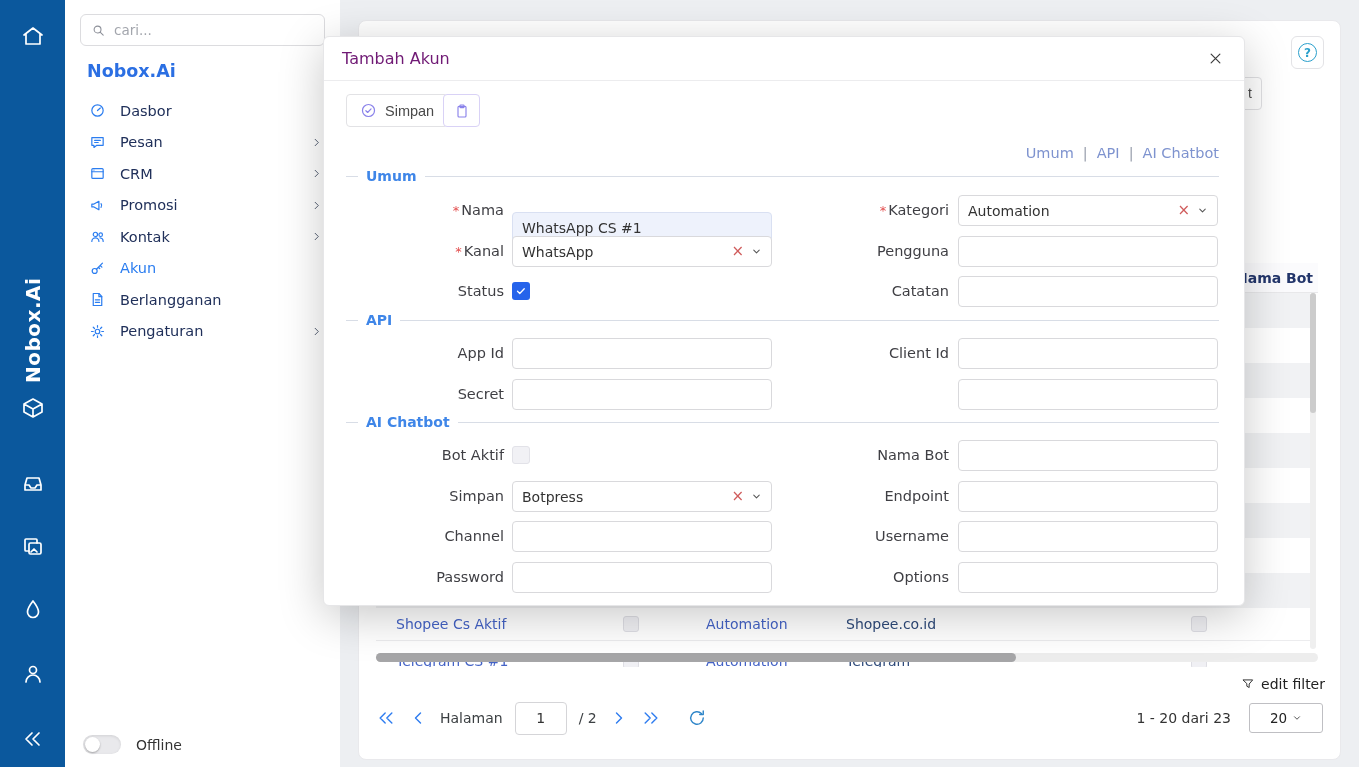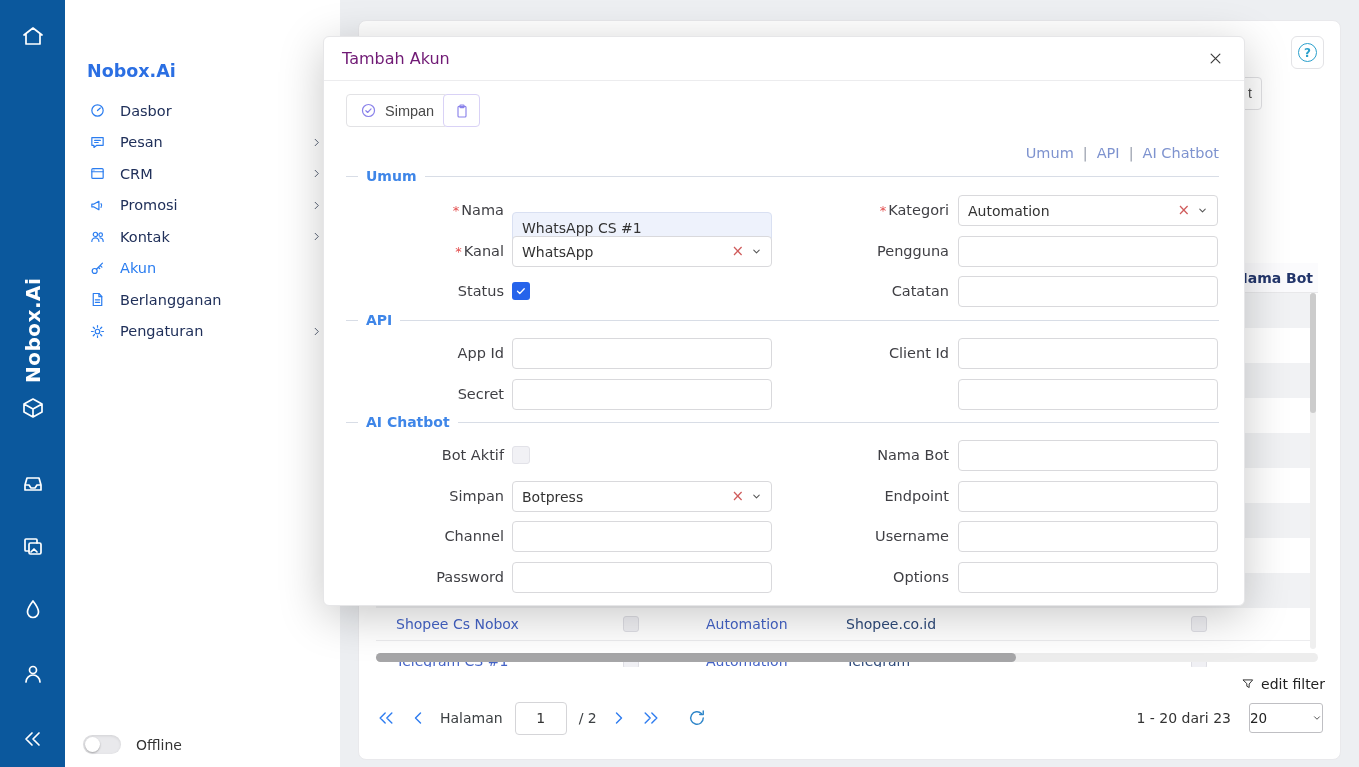--- a/index.html
+++ b/index.html
@@ -64,21 +64,21 @@
   
   .pgbar { position:absolute; left:17px; top:678px; width:947px; height:38px; display:flex; align-items:center; gap:12px; }
   .pg-ic { width:20px; height:20px; color:#2f7df0; cursor:pointer; flex:none; }
   .pg-ic.refresh { color:#2f86c9; margin-left:14px; }
   .pg-lbl { font-size:14px; color:#3c4043; }
   .pg-input { width:52px; height:33px; border:1px solid #d5d5d8; border-radius:4px; text-align:center; font-size:14px; color:#333;
     font-family:inherit; outline:none; }
   .pg-spacer { flex:1; }
   .pg-range { font-size:14px; color:#333; margin-right:6px; }
   .pg-select { width:74px; height:30px; border:1px solid #bfbfc3; border-radius:3px; background:#fff; display:flex; align-items:center;
-    padding:0 0; font-size:13.5px; color:#222; cursor:pointer; }
+    padding:0 20px; font-size:13.5px; color:#222; cursor:pointer; }
   .pg-select span { flex:1; }
   .pg-select svg { width:10px; height:10px; color:#444; stroke-width:2.2; }
 
   
   #modal { position:absolute; left:323px; top:36px; width:922px; height:570px; background:#fff; border:1px solid #e6e6e8; border-radius:6px;
     box-shadow:0 10px 45px rgba(0,0,0,.22); z-index:100; }
   .m-header { height:44px; border-bottom:1px solid #ececee; display:flex; align-items:center; padding:0 18px; }
   .m-title { font-size:16px; color:#701a75; }
   .m-close { margin-left:auto; width:22px; height:22px; display:flex; align-items:center; justify-content:center; cursor:pointer; color:#3c3c3c; }
   .m-close svg { width:15px; height:15px; stroke-width:1.9; }
@@ -153,20 +153,27 @@
         </svg>
     </div>
     <div class="rail-btn" style="top:725px">
       <svg class="svgic" viewBox="0 0 24 24">
           <path d="M11 6 L5 12 L11 18 M18 6 L12 12 L18 18"></path>
         </svg>
     </div>
   </div>
 
   <div id="sidebar">
+    <div class="search">
+      <svg class="svgic" viewBox="0 0 24 24">
+          <circle cx="10.5" cy="10.5" r="5.5"></circle>
+          <path d="M15 15 L19.5 19.5"></path>
+        </svg>
+      <input type="text" placeholder="cari..." style="">
+    </div>
     <div class="brand">Nobox.Ai</div>
 
     <div class="menu">
       <div class="mi">
         <svg class="svgic mic" viewBox="0 0 24 24">
             <circle cx="12" cy="12" r="8"></circle>
             <path d="M12 12 L16 8.5"></path>
           </svg>
         <span class="lbl">Dasbor</span>
       </div>
@@ -251,21 +258,21 @@
       <span class="help-glyph">?</span>
     </div>
     <button class="partial-btn">t</button>
 
     <div class="tbl-head">
       <div class="tbl-head-cell">Nama Bot</div>
     </div>
     <div class="stripes"></div>
 
     <div class="t-row" style="top:587px;height:33px;border-bottom:1px solid #ececee;">
-      <span class="cell t-link" style="left:20px">Shopee Cs Nobox</span>
+      <span class="cell t-link" style="left:20px">Shopee Cs Aktif</span>
       <span class="t-cb" style="left:247px;top:8px"></span>
       <span class="cell t-link" style="left:330px">Automation</span>
       <span class="cell t-domain" style="left:470px">Shopee.co.id</span>
       <span class="t-cb" style="left:815px;top:8px"></span>
     </div>
     <div class="t-row" style="top:620px;height:26px;overflow:hidden;">
       <span class="cell t-link" style="left:20px;line-height:40px">Telegram CS #1</span>
       <span class="t-cb" style="left:247px;top:12px"></span>
       <span class="cell t-link" style="left:330px;line-height:40px">Automation</span>
       <span class="cell t-domain" style="left:470px;line-height:40px">Telegram</span>

